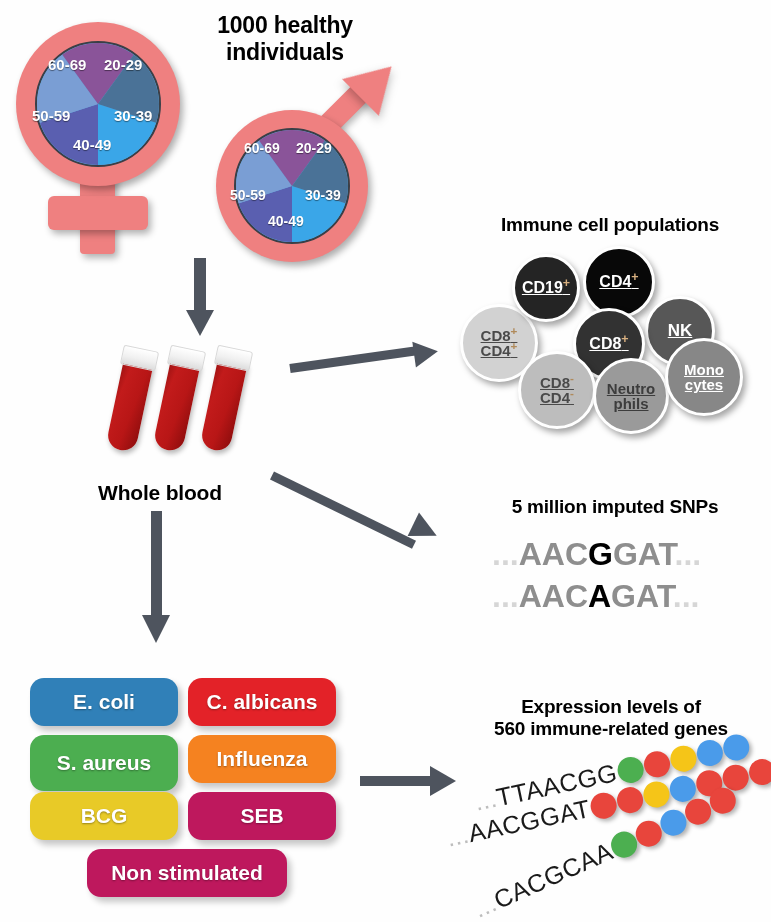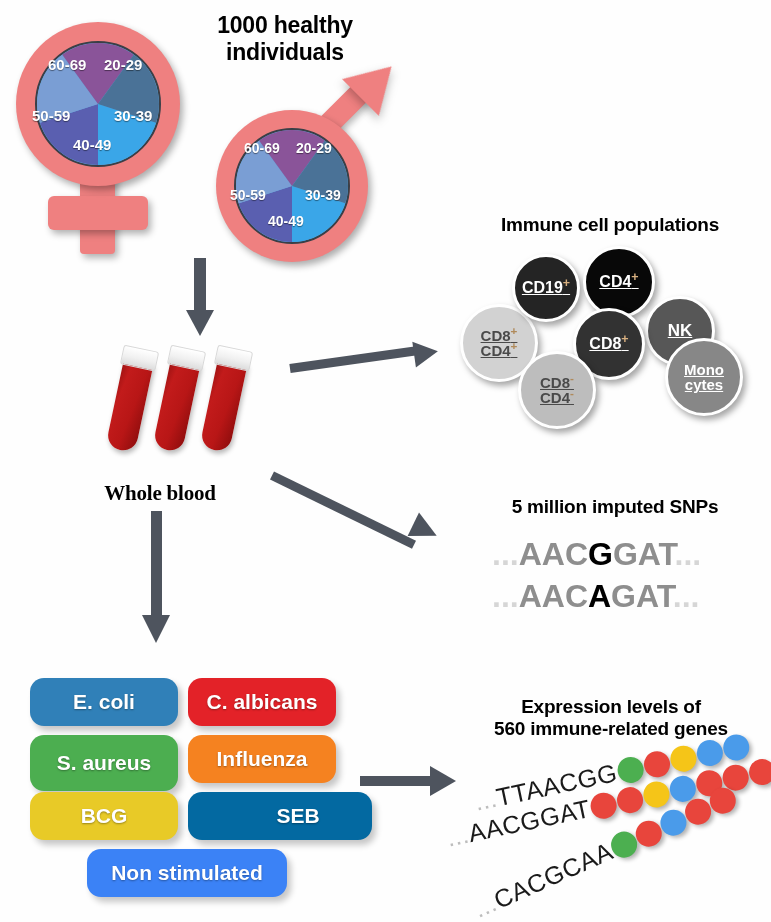--- a/index.html
+++ b/index.html
@@ -208,21 +208,21 @@
     </div>
     <div class="tube" style="left:57px;top:5px;transform:rotate(12deg);">
       <div class="body"></div>
       <div class="cap"></div>
     </div>
     <div class="tube" style="left:104px;top:5px;transform:rotate(12deg);">
       <div class="body"></div>
       <div class="cap"></div>
     </div>
   </div>
-  <div class="ttl" style="left:60px;top:475px;width:200px;font-size:21px;font-family:Liberation Serif, serif;">Whole blood</div>
+  <div class="ttl" style="left:60px;top:475px;width:200px;font-size:21px;">Whole blood</div>
 
   <div class="arrow" style="left:290px;top:330px;width:160px;height:60px;">
     <div class="shaft" style="left:0;top:28px;width:128px;height:9px;transform:rotate(-8deg);transform-origin:0 50%;"></div>
     <div class="head" style="left:124px;top:4px;border-top:13px solid transparent;
                 border-bottom:13px solid transparent;border-left:24px solid #4e545e;
                 transform:rotate(-8deg);"></div>
   </div>
 
   <div class="ttl" style="left:455px;top:208px;width:310px;font-size:19px;">Immune cell populations</div>
 
@@ -257,20 +257,26 @@
       </span>
     </div>
 
     <div class="cell" style="left:58px;top:105px;width:78px;height:78px;background:#bdbdbd;color:#4a4a4a;font-size:15px;">
       <span>
         <span>CD8</span><sup style="color:#b08a5a;">-</sup><br>
         <span>CD4</span><sup style="color:#b08a5a;">-</sup>
       </span>
     </div>
 
+    <div class="cell" style="left:133px;top:112px;width:76px;height:76px;background:#9a9a9a;color:#3c3c3c;font-size:15px;">
+      <span>
+        <span>Neutro</span><br>
+        <span>phils</span>
+      </span>
+    </div>
 
     <div class="cell" style="left:205px;top:92px;width:78px;height:78px;background:#878787;color:#ffffff;font-size:15px;">
       <span>
         <span>Mono</span><br>
         <span>cytes</span>
       </span>
     </div>
   </div>
 
   <div class="arrow" style="left:272px;top:455px;width:190px;height:100px;">
@@ -297,23 +303,23 @@
   </div>
 
   <div class="abs" style="left:30px;top:672px;width:310px;height:220px;">
     <div class="stim" style="left:158px;top:0px;width:148px;height:48px;background:#e32228;font-size:21px;">C. albicans</div>
     <div class="stim" style="left:0px;top:0px;width:148px;height:48px;background:#3080b8;font-size:21px;">E. coli</div>
 
     <div class="stim" style="left:0px;top:57px;width:148px;height:56px;background:#4cae50;font-size:21px;">S. aureus</div>
     <div class="stim" style="left:158px;top:57px;width:148px;height:48px;background:#f58220;font-size:21px;">Influenza</div>
 
     <div class="stim" style="left:0px;top:114px;width:148px;height:48px;background:#e8ca27;font-size:21px;">BCG</div>
-    <div class="stim" style="left:158px;top:114px;width:148px;height:48px;background:#0369a1;font-size:21px;padding-left:36px;">SEB</div>
-
-    <div class="stim" style="left:57px;top:171px;width:200px;height:48px;background:#3b82f6;font-size:21px;">Non stimulated</div>
+    <div class="stim" style="left:158px;top:114px;width:148px;height:48px;background:#be185d;font-size:21px;">SEB</div>
+
+    <div class="stim" style="left:57px;top:171px;width:200px;height:48px;background:#be185d;font-size:21px;">Non stimulated</div>
   </div>
 
   <div class="arrow" style="left:360px;top:760px;width:110px;height:34px;">
     <div class="shaft" style="left:0;top:10px;width:72px;height:10px;"></div>
     <div class="head" style="left:70px;top:0px;border-top:15px solid transparent;
                 border-bottom:15px solid transparent;border-left:26px solid #4e545e;"></div>
   </div>
 
   <div class="ttl" style="left:455px;top:690px;width:312px;font-size:19px;">
     <div>Expression levels of</div>

